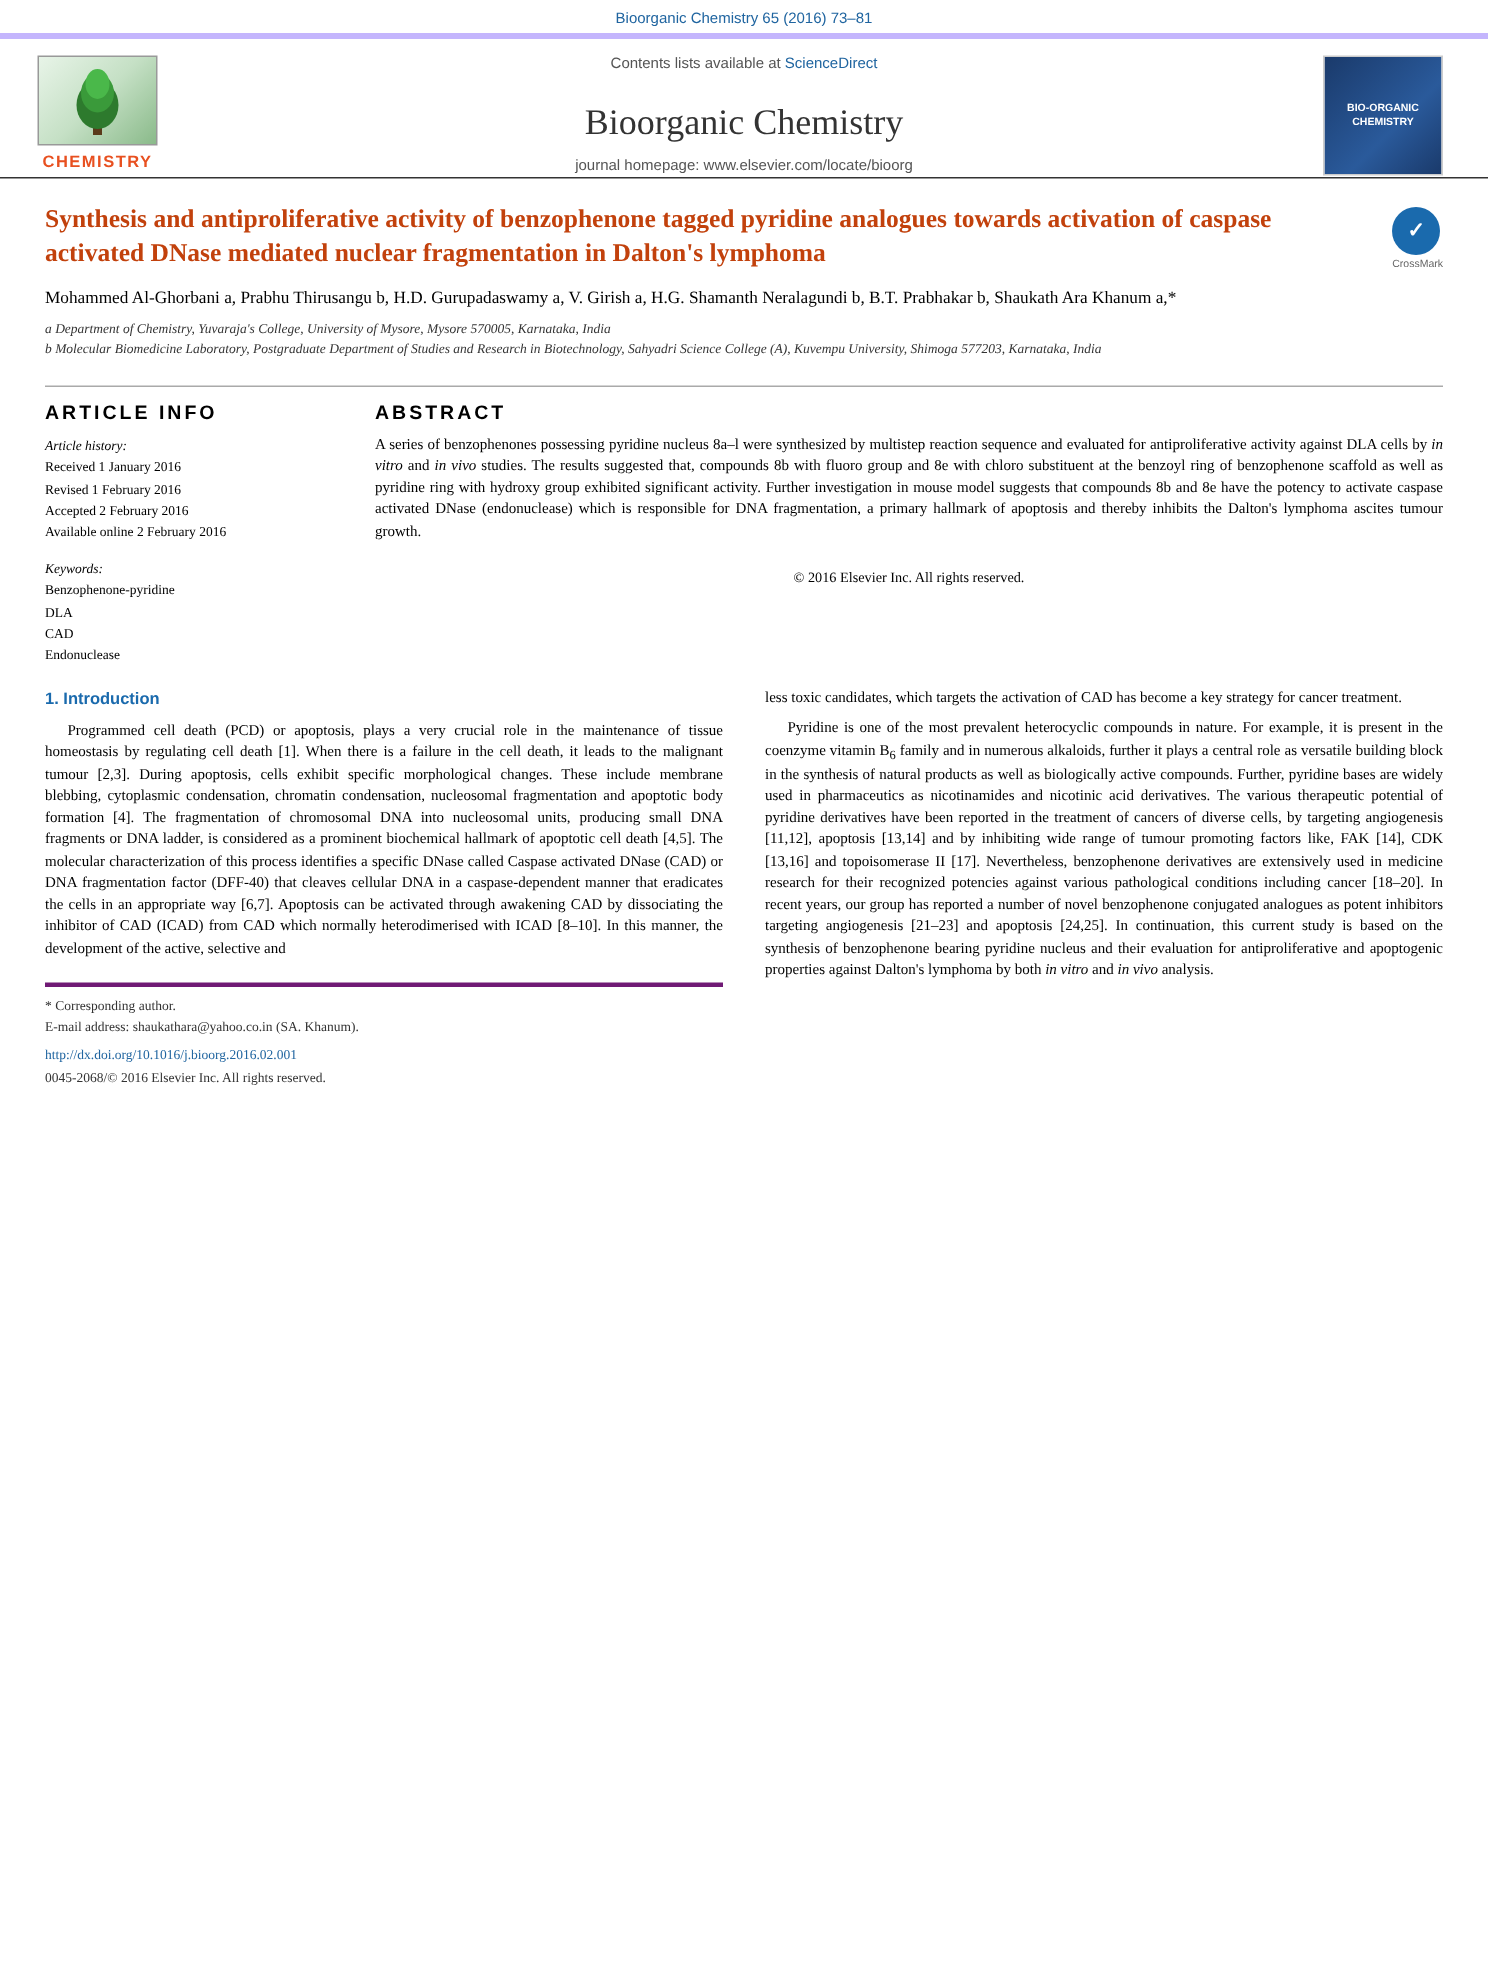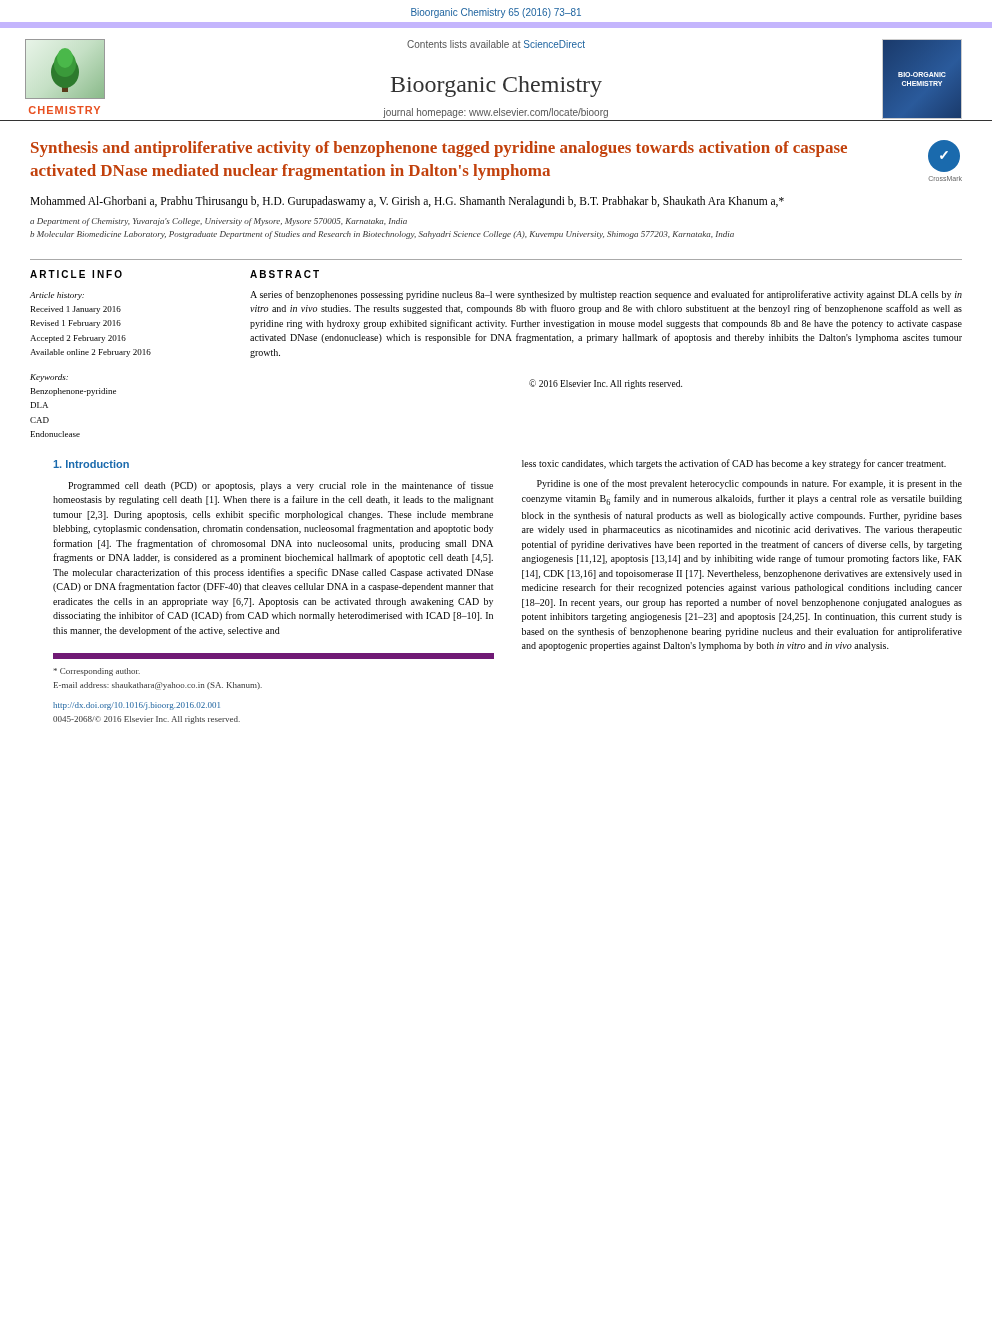--- a/index.html
+++ b/index.html
@@ -17,21 +17,21 @@
       min-height: 1323px;
       background: #fff;
       padding: 0;
     }
     
     .journal-top-bar {
       text-align: center;
       padding: 6px 0 2px;
       font-size: 10px;
       color: #2065a0;
-      border-bottom: 6px solid #c4b5fd;
+      border-bottom: 4px solid #c4b5fd;
       font-family: Arial, sans-serif;
     }
     
     .header-area {
       display: flex;
       align-items: center;
       justify-content: space-between;
       padding: 10px 30px 0 20px;
       border-bottom: 1px solid #333;
     }
@@ -186,21 +186,21 @@
       margin-bottom: 15px;
     }
     .article-info-col {
       width: 200px;
       flex-shrink: 0;
     }
     .abstract-col {
       flex: 1;
     }
     .col-header {
-      font-size: 10px;
+      font-size: 13px;
       font-family: Arial, sans-serif;
       font-weight: bold;
       letter-spacing: 2px;
       color: #000;
       text-transform: uppercase;
       margin-bottom: 6px;
     }
     .article-history {
       font-size: 9px;
       margin-bottom: 10px;
@@ -230,21 +230,20 @@
       font-size: 9.5px;
       text-align: center;
       margin-top: 18px;
       color: #000;
     }
     
     .body-two-col {
       display: flex;
       gap: 28px;
       margin-top: 10px;
-      margin-left: 23px;
     }
     .body-col {
       flex: 1;
       font-size: 10px;
       text-align: justify;
       line-height: 1.45;
     }
     .section-heading {
       font-size: 11px;
       font-weight: bold;
@@ -253,21 +252,21 @@
       font-family: Arial, sans-serif;
     }
     .body-col p {
       margin-bottom: 6px;
       text-indent: 15px;
     }
     .body-col p.no-indent {
       text-indent: 0;
     }
     .footnote-area {
-      border-top: 6px solid #701a75;
+      border-top: 3px solid #701a75;
       margin-top: 15px;
       padding-top: 6px;
     }
     .footnote-text {
       font-size: 9px;
       color: #333;
       line-height: 1.5;
     }
     .doi-link {
       color: #2065a0;

